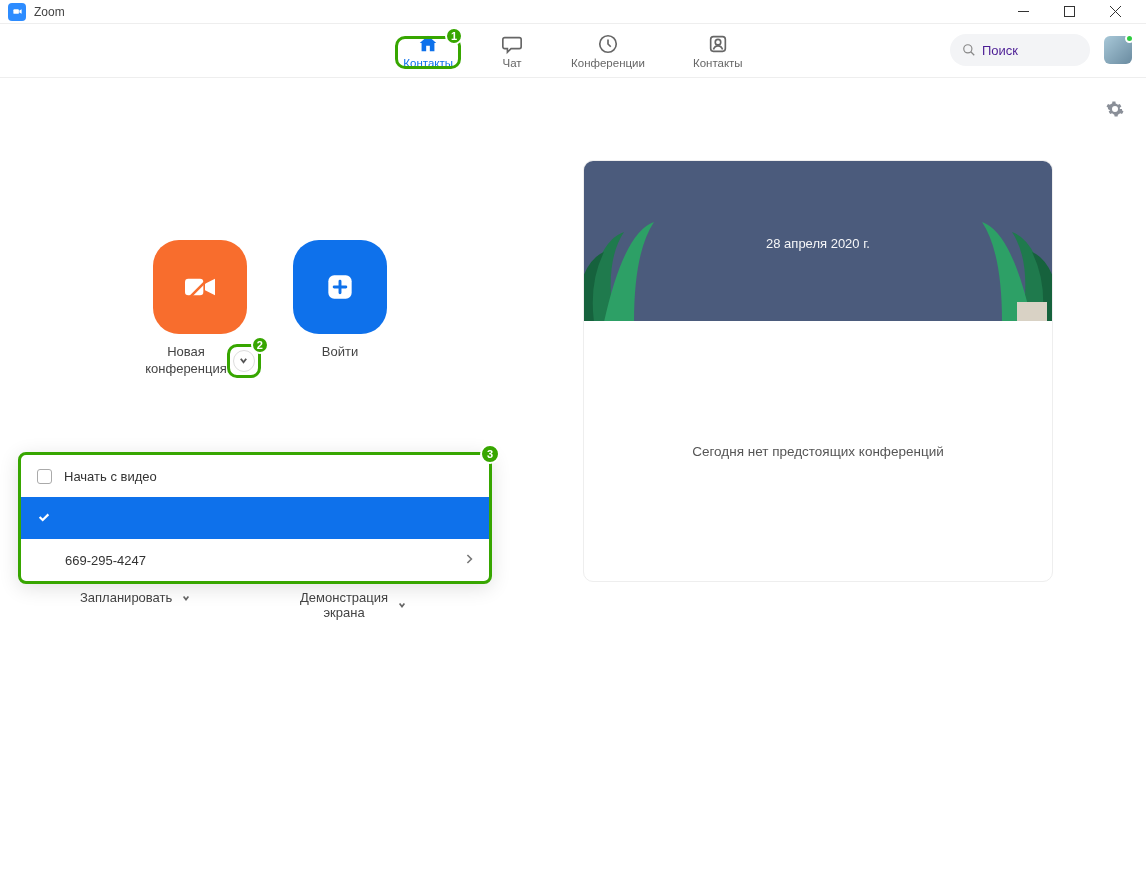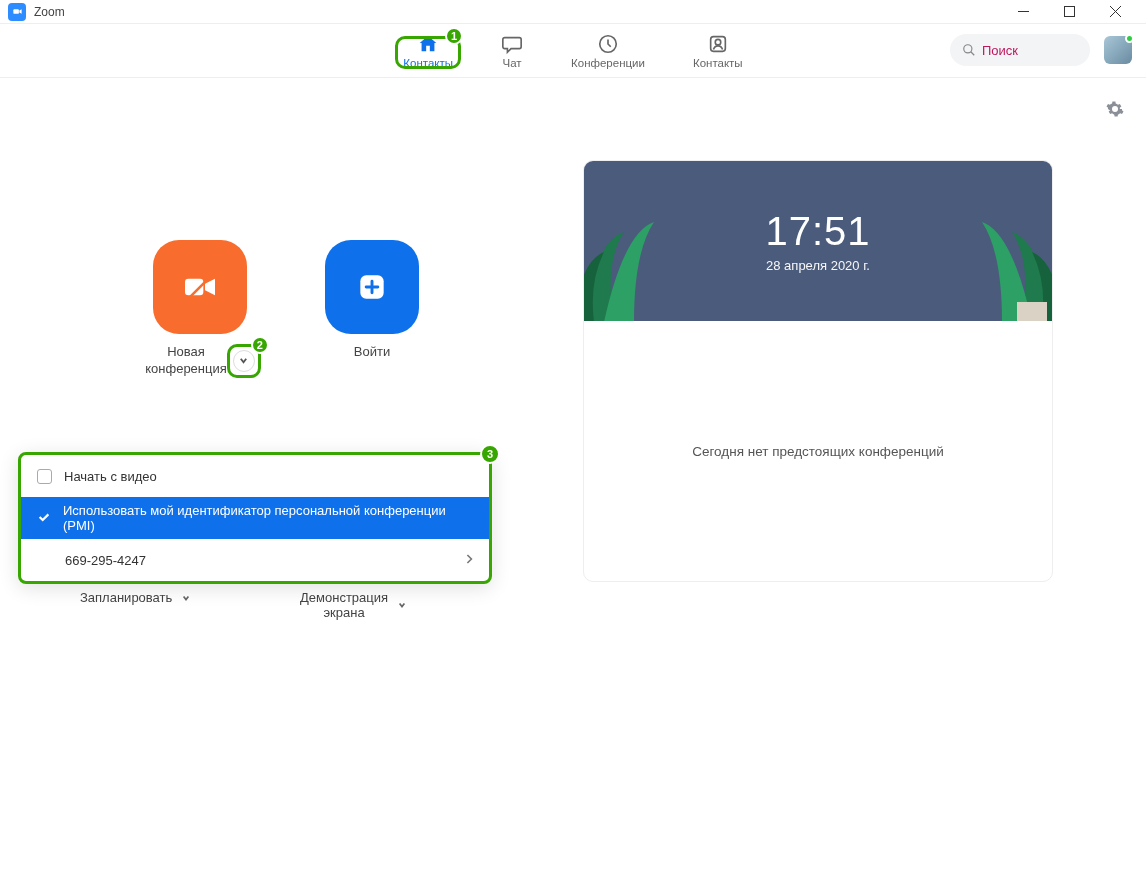--- a/index.html
+++ b/index.html
@@ -17,36 +17,36 @@
   
   .topnav { height: 54px; border-bottom: 1px solid #eee; display: flex; align-items: center; justify-content: center; position: relative; }
   .tabs { display: flex; gap: 48px; }
   .tab { display: flex; flex-direction: column; align-items: center; justify-content: center; font-size: 11.5px; color: #666; position: relative; cursor: pointer; }
   .tab-icon { width: 22px; height: 22px; margin-bottom: 2px; display:flex; align-items:center; justify-content:center;}
   .tab.active { color: #0e71eb; }
   .tab.active .tab-label { color: #0e71eb; }
   .tab-highlight { position: absolute; border: 3px solid #37a600; border-radius: 10px; top: 3px; left: -8px; right: -8px; bottom: 0px; pointer-events:none;}
   .badge-num { position: absolute; top: -6px; right: -10px; width: 18px; height: 18px; border-radius: 50%; background: #37a600; color: #fff; font-size: 11px; font-weight: 700; display:flex; align-items:center; justify-content:center; border:2px solid #fff; z-index:2;}
   .search-wrap { position: absolute; right: 56px; top: 10px; }
-  .search { width: 140px; height: 32px; border-radius: 16px; background: #f3f4f6; display: flex; align-items: center; padding: 0 12px; color: #be185d; font-size: 13px; }
+  .search { width: 140px; height: 32px; border-radius: 16px; background: #f3f4f6; display: flex; align-items: center; padding: 0 12px; color: #4c1d95; font-size: 13px; }
   .search svg { width: 14px; height: 14px; margin-right: 6px; stroke:#888; fill:none; stroke-width:2;}
   .avatar { position: absolute; right: 14px; top: 12px; width: 28px; height: 28px; border-radius: 6px; background: linear-gradient(135deg,#a8c8d8,#6a8ba0); position: absolute; }
   .avatar .presence { position: absolute; top: -2px; right: -2px; width: 9px; height: 9px; border-radius: 50%; background: #2ecc40; border: 2px solid #fff; }
 
   
   .gear { position: absolute; top: 100px; right: 22px; color: #888; }
   .gear svg { width: 18px; height: 18px; fill:#8a8f98;}
 
   
   .main { position: absolute; top: 90px; left: 0; right: 0; bottom: 0; display: flex; }
   .left-panel { width: 50%; position: relative; }
   .right-panel { width: 50%; position: relative; padding-top: 70px; }
 
   .tile-grid { position: absolute; top: 150px; left: 140px; }
-  .tile-row { display: flex; gap: 52px; margin-bottom: 32px; }
+  .tile-row { display: flex; gap: 20px; margin-bottom: 32px; }
   .tile { display: flex; flex-direction: column; align-items: center; width: 120px; }
   .tile-icon { width: 94px; height: 94px; border-radius: 26px; display:flex; align-items:center; justify-content:center; margin-bottom:10px; cursor:pointer;}
   .tile-icon.orange { background: #f86d2d; }
   .tile-icon.blue { background: #0e71eb; }
   .tile-icon svg { width: 40px; height: 40px; fill:#fff; }
   .tile-label { font-size: 13px; color: #444; text-align: center; line-height:1.3;}
   .tile-label-row { display:flex; align-items:center; gap:6px; position:relative;}
   .drop-btn { width:22px; height:22px; border:1px solid #ddd; border-radius:50%; display:flex; align-items:center; justify-content:center; cursor:pointer; background:#fff; position:relative; z-index:1;}
   .drop-btn svg{width:9px;height:9px;stroke:#555;stroke-width:2;fill:none;}
   .drop-highlight { position:absolute; border:3px solid #37a600; border-radius:10px; top:-6px; left:-6px; right:-6px; bottom:-6px; pointer-events:none;}
@@ -231,21 +231,20 @@
     <div class="dropdown">
       <div class="dd-badge">3</div>
       <div class="dd-item first">
         <div class="cb"></div>
         <span>Начать с видео</span>
       </div>
       <div class="dd-item selected">
         <span class="check"><svg viewBox="0 0 16 16">
               <path d="M3 8 L6.5 11.5 L13 5"></path>
             </svg></span>
-        <span>Использовать мой идентификатор персональной конференции (PMI)</span>
       </div>
       <div class="dd-item last">
         <span class="pmi-text">669-295-4247</span>
         <span class="chev"><svg viewBox="0 0 10 14">
               <path d="M3 2 L8 7 L3 12"></path>
             </svg></span>
       </div>
     </div>
   </div>
 
@@ -260,21 +259,20 @@
             </svg>
         </div>
         <div class="plant right">
           <svg viewBox="0 0 100 120">
               <path d="M90 120 Q80 40 50 30 Q70 60 60 120 Z" fill="#1f7a4d"></path>
               <path d="M70 120 Q50 30 20 20 Q40 50 40 120 Z" fill="#2da066"></path>
               <path d="M100 120 Q95 60 70 50 Q85 80 80 120 Z" fill="#16623d"></path>
               <rect x="55" y="100" width="30" height="20" fill="#d9d2c5"></rect>
             </svg>
         </div>
-        <div class="time">17:51</div>
         <div class="date">28 апреля 2020 г.</div>
       </div>
       <div class="card-body">
         <span>Сегодня нет предстоящих конференций</span>
       </div>
     </div>
   </div>
 </div>
 
 </body></html>

